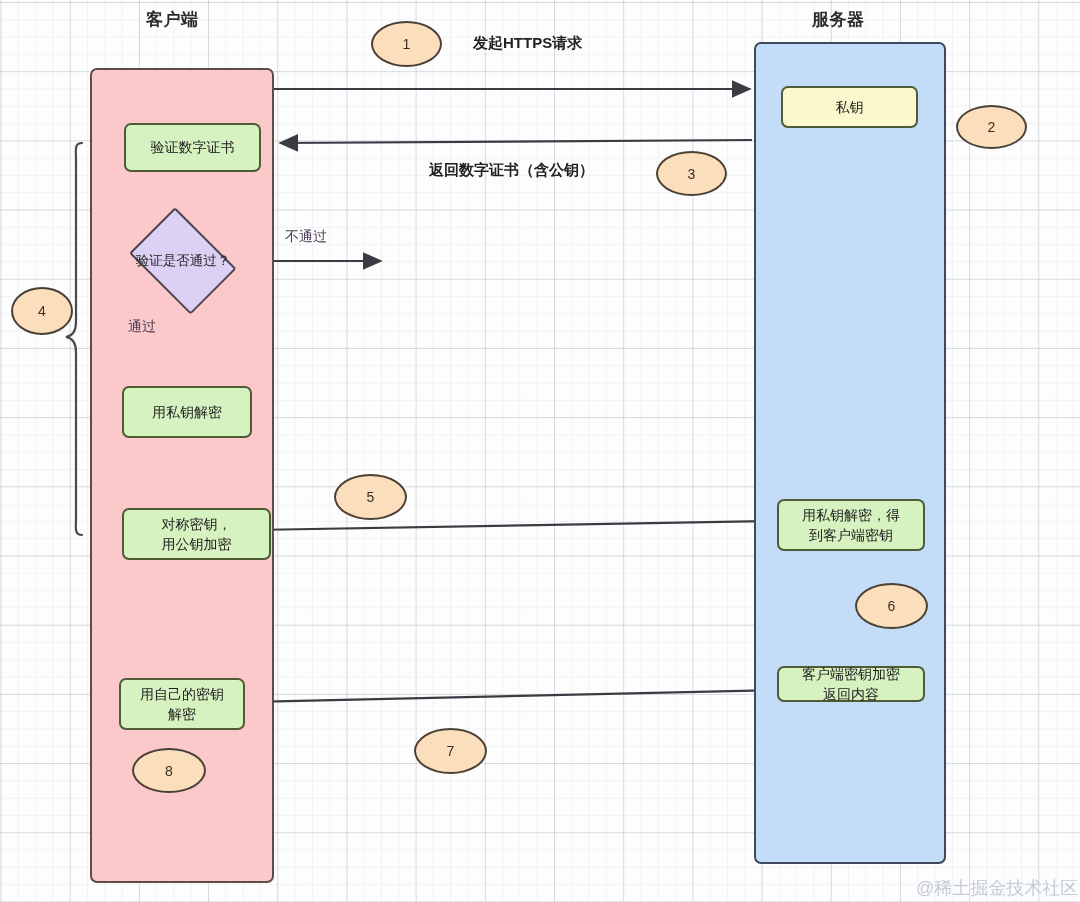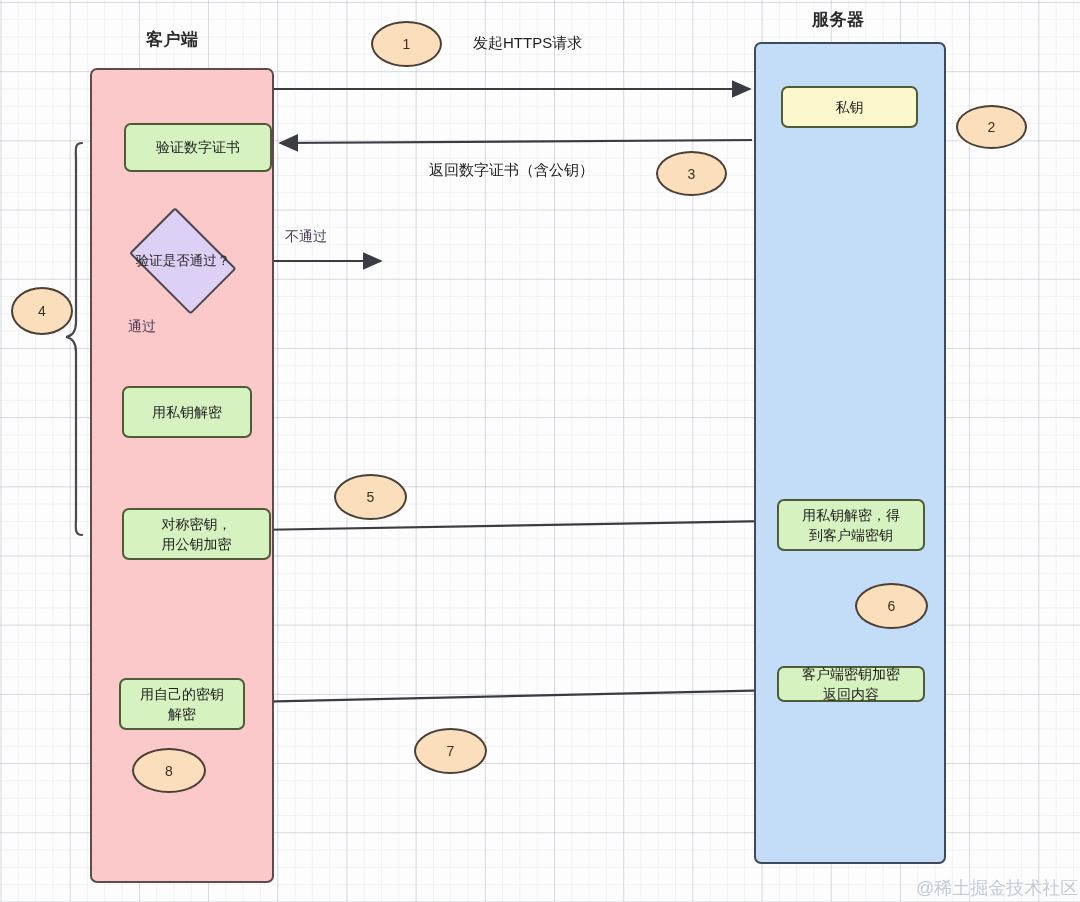--- a/index.html
+++ b/index.html
@@ -122,21 +122,21 @@
     font-size: 14px;
     color: #3a2f22;
   }
   .edge-label {
     position: absolute;
     font-size: 14px;
     color: #222;
     white-space: nowrap;
   }
   .edge-label.bold {
-    font-weight: normal;
+    font-weight: bold;
     font-size: 15px;
   }
   .edge-label.decision-label {
     color: #4a3b55;
   }
   .watermark {
     position: absolute;
     font-size: 18px;
     color: #c3cbd6;
     white-space: nowrap;
@@ -171,27 +171,27 @@
     <line x1="851" y1="551" x2="851" y2="664" stroke="#2f3a48" stroke-width="2.6" marker-end="url(#arrowhead)"></line>
 
     <line x1="778" y1="690" x2="248" y2="702" stroke="#3b3b44" stroke-width="2.2" marker-end="url(#arrowhead)"></line>
 
     <path d="M82,143 C74,143 76,150 76,160
              L76,322 C76,332 72,336 66,337
              C72,338 76,342 76,352
              L76,518 C76,528 74,535 82,535" fill="none" stroke="#4a4a4a" stroke-width="2.2" stroke-linecap="round"></path>
   </svg>
 
-  <div class="lane-title" style="left:146px; top:28px;">客户端</div>
+  <div class="lane-title" style="left:146px; top:8px;">客户端</div>
   <div class="lane-title" style="left:812px; top:8px;">服务器</div>
 
   <div class="lane lane-client" style="left:90px; top:68px; width:184px; height:815px;"></div>
   <div class="lane lane-server" style="left:754px; top:42px; width:192px; height:822px;"></div>
 
-  <div class="node" style="left:124px; top:123px; width:148px; height:49px;">
+  <div class="node" style="left:124px; top:123px; width:137px; height:49px;">
     <span>验证数字证书</span>
   </div>
 
   <div class="decision" style="left:124px; top:218px; width:118px; height:86px;">
     <div class="dec-shape"></div>
     <div class="dec-text">验证是否通过？</div>
   </div>
 
   <div class="node" style="left:122px; top:386px; width:130px; height:52px;">
     <span>用私钥解密</span>

